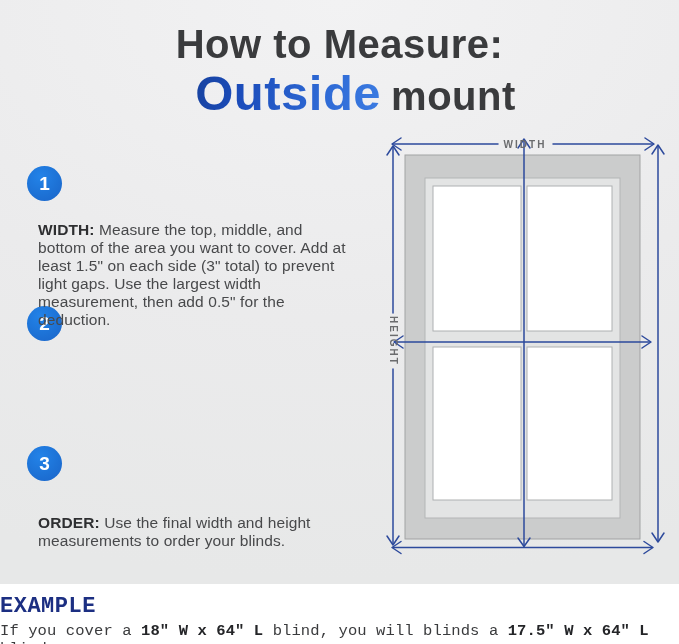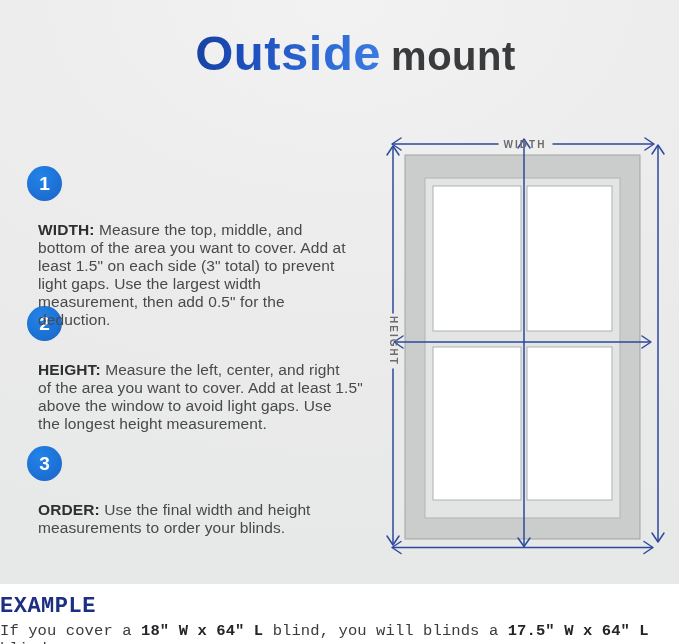--- a/index.html
+++ b/index.html
@@ -43,21 +43,21 @@
   .badge-2 { left: 27px; top: 306px; }
   .badge-3 { left: 27px; top: 446px; }
 
   .step-text {
     position: absolute; left: 38px; width: 352px;
     font-size: 15.5px; line-height: 18px; color: #48494b;
     letter-spacing: 0.1px;
   }
   .step-text-1 { top: 205px; }
   .step-text-2 { top: 345px; }
-  .step-text-3 { top: 485px; }
+  .step-text-3 { top: 498px; }
   .kw { font-weight: 700; color: #2e2f31; }
   .step-body { white-space: pre-line; }
 
   
   .diagram {
     position: absolute; left: 383px; top: 128px;
     width: 290px; height: 430px;
   }
 
   
@@ -74,43 +74,40 @@
     font-size: 15.5px; color: #3a3b3d; letter-spacing: 0.1px;
   }
   .example-line b { color: #242528; }
 </style>
 </head>
 <body>
 
 <div class="canvas">
 
   <div class="title-wrap">
+    <div class="title-line1">How to Measure:</div>
     <div class="title-line2"><span class="title-highlight">Outside</span><span class="title-suffix">mount</span></div>
   </div>
 
   <div class="badge badge-1">
       <span>1</span>
     </div>
   <div class="badge badge-2">
       <span>2</span>
     </div>
   <div class="badge badge-3">
       <span>3</span>
     </div>
 
   <p class="step-text step-text-1"><span class="kw">WIDTH:</span> <span class="step-body">Measure the top, middle, and
 bottom of the area you want to cover. Add at
 least 1.5" on each side (3" total) to prevent
 light gaps. Use the largest width
 measurement, then add 0.5" for the
 deduction.</span></p>
-  <p class="step-text step-text-2"><span class="kw">HEIGHT:</span> <span class="step-body">Measure the left, center, and right
-of the area you want to cover. Add at least 1.5"
-above the window to avoid light gaps. Use
-the longest height measurement.</span></p>
   <p class="step-text step-text-3"><span class="kw">ORDER:</span> <span class="step-body">Use the final width and height
 measurements to order your blinds.</span></p>
 
   <svg class="diagram" viewBox="0 0 290 430" xmlns="http://www.w3.org/2000/svg">
 
     <rect x="22" y="27" width="235" height="384" fill="#cbcccc" stroke="#a2a3a4" stroke-width="1"></rect>
 
     <rect x="42" y="50" width="195" height="340" fill="#e3e4e4" stroke="#b4b5b6" stroke-width="1"></rect>
 
     <g fill="#ffffff" stroke="#aeb0b1" stroke-width="1">

